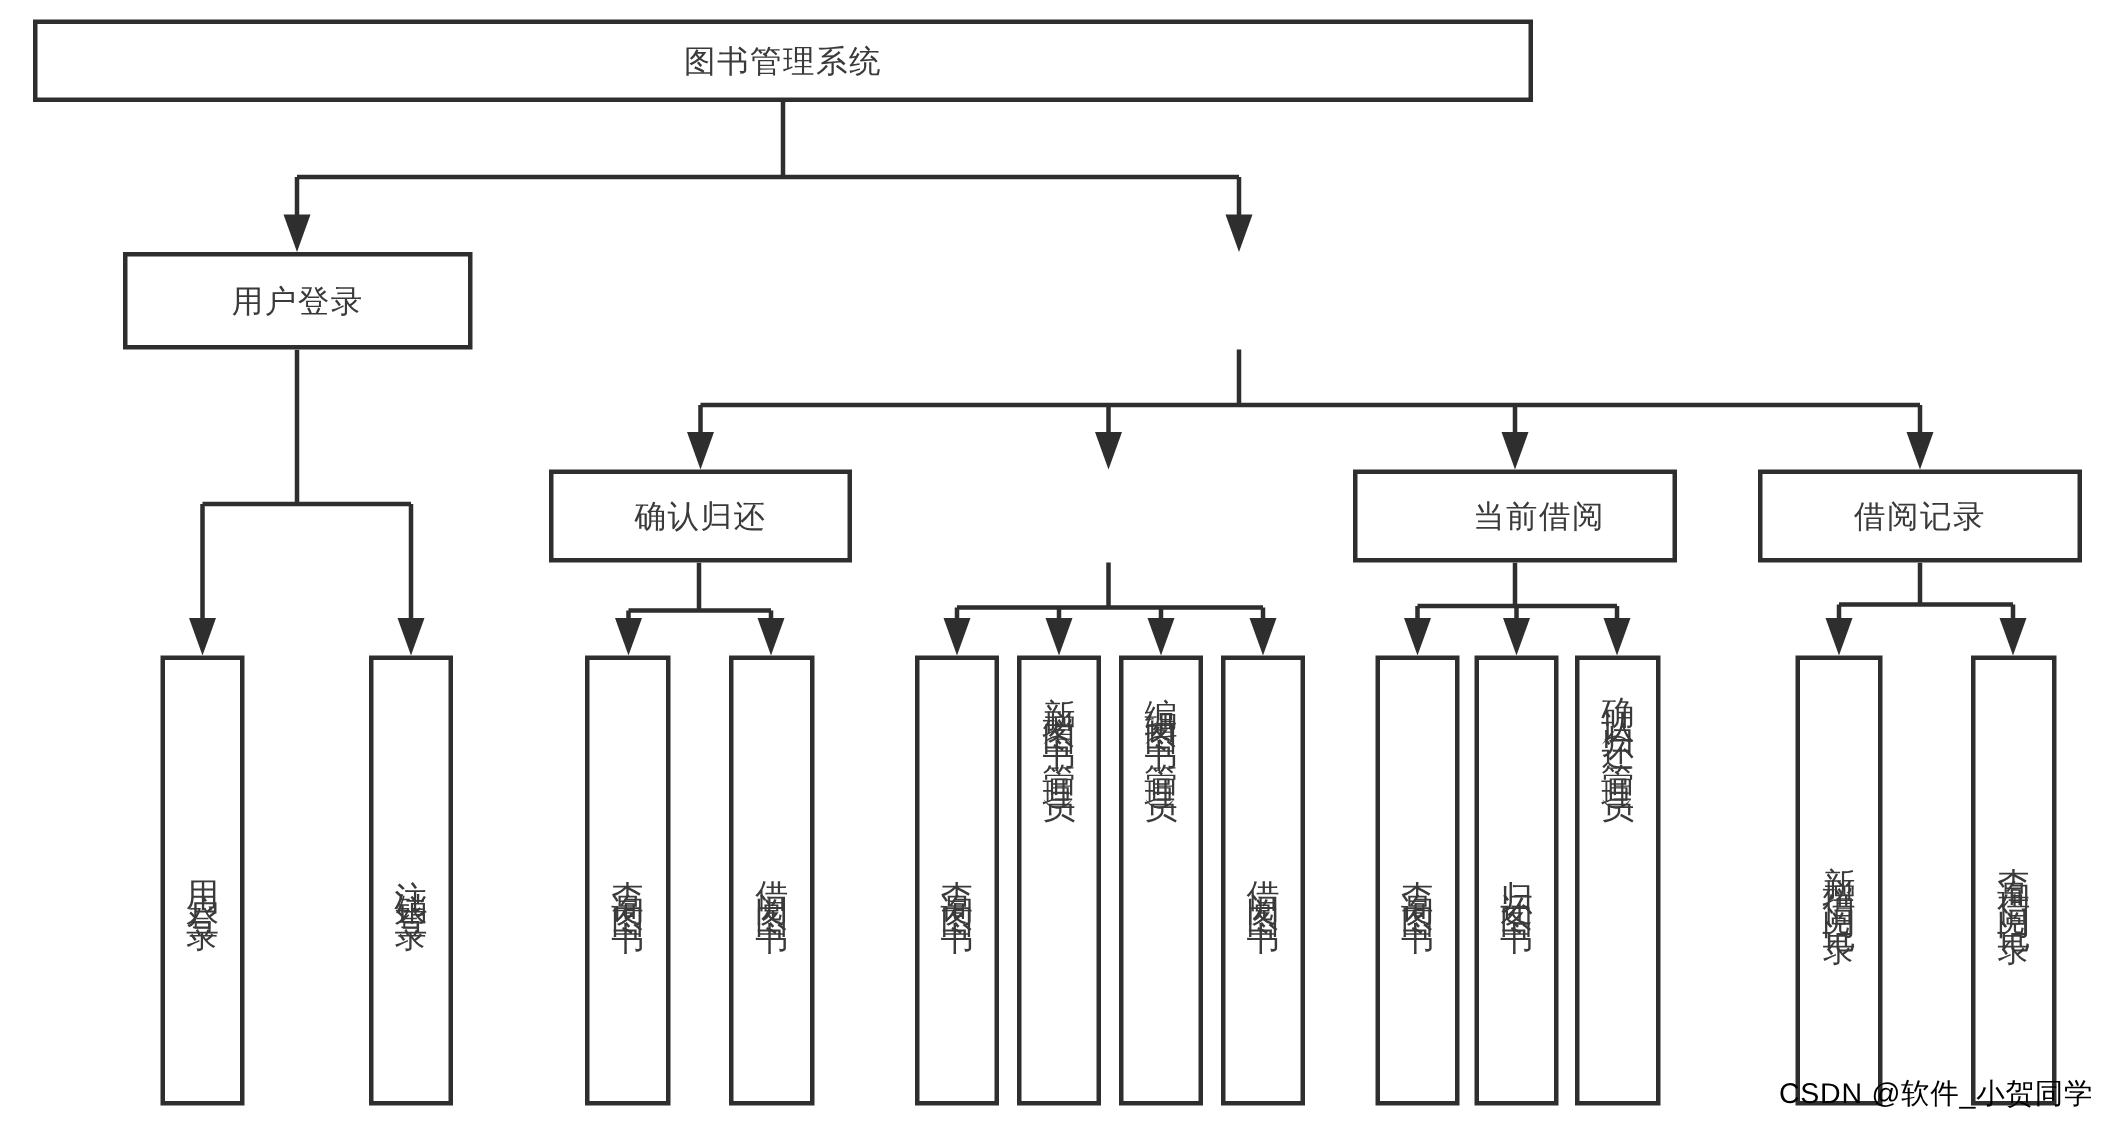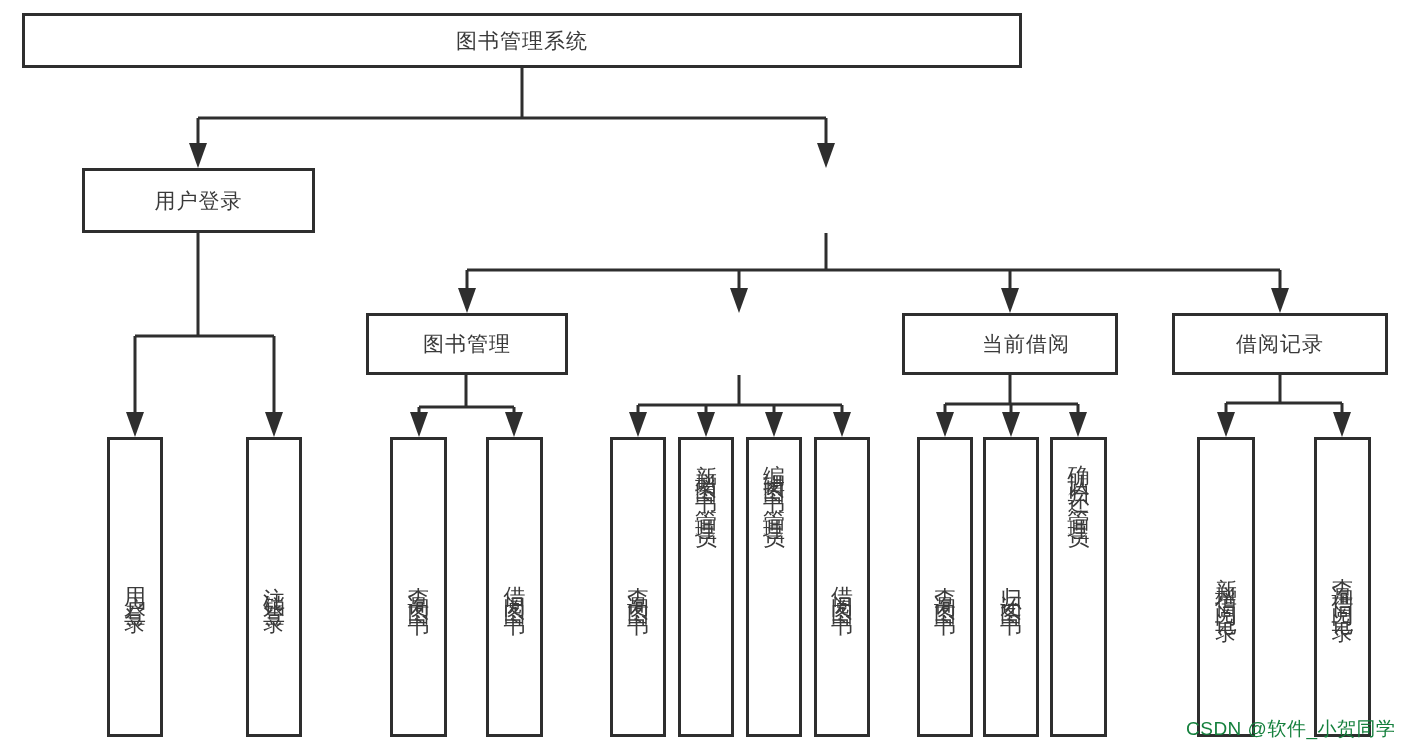--- a/index.html
+++ b/index.html
@@ -44,21 +44,21 @@
     letter-spacing: 9px;
     color: #3a3a3a;
   }
   .v-top .vtext { padding-top: 7px; }
   #watermark {
     position: absolute;
     left: 1186px;
     top: 716px;
     z-index: 5;
     font-size: 19px;
-    color: #15803d;
+    color: #000000;
     white-space: nowrap;
     letter-spacing: 0.5px;
   }
 </style>
 </head>
 <body>
 
 <div id="stage">
 
   <svg id="wires" viewBox="0 0 1405 747" xmlns="http://www.w3.org/2000/svg">
@@ -96,21 +96,21 @@
 
   <div class="box" style="left:22px; top:13px; width:1000px; height:55px;">
     <span class="hlabel">图书管理系统</span>
   </div>
 
   <div class="box" style="left:82px; top:168px; width:233px; height:65px;">
     <span class="hlabel">用户登录</span>
   </div>
 
   <div class="box" style="left:366px; top:313px; width:202px; height:62px;">
-    <span class="hlabel">图书管理</span>
+    <span class="hlabel">确认归还</span>
   </div>
   <div class="box" style="left:902px; top:313px; width:216px; height:62px;padding-left:32px;">
     <span class="hlabel">当前借阅</span>
   </div>
   <div class="box" style="left:1172px; top:313px; width:216px; height:62px;">
     <span class="hlabel">借阅记录</span>
   </div>
 
   <div class="box vbox" style="left:107px; top:437px; width:56px; height:300px;">
     <span class="vtext">用户登录</span>

